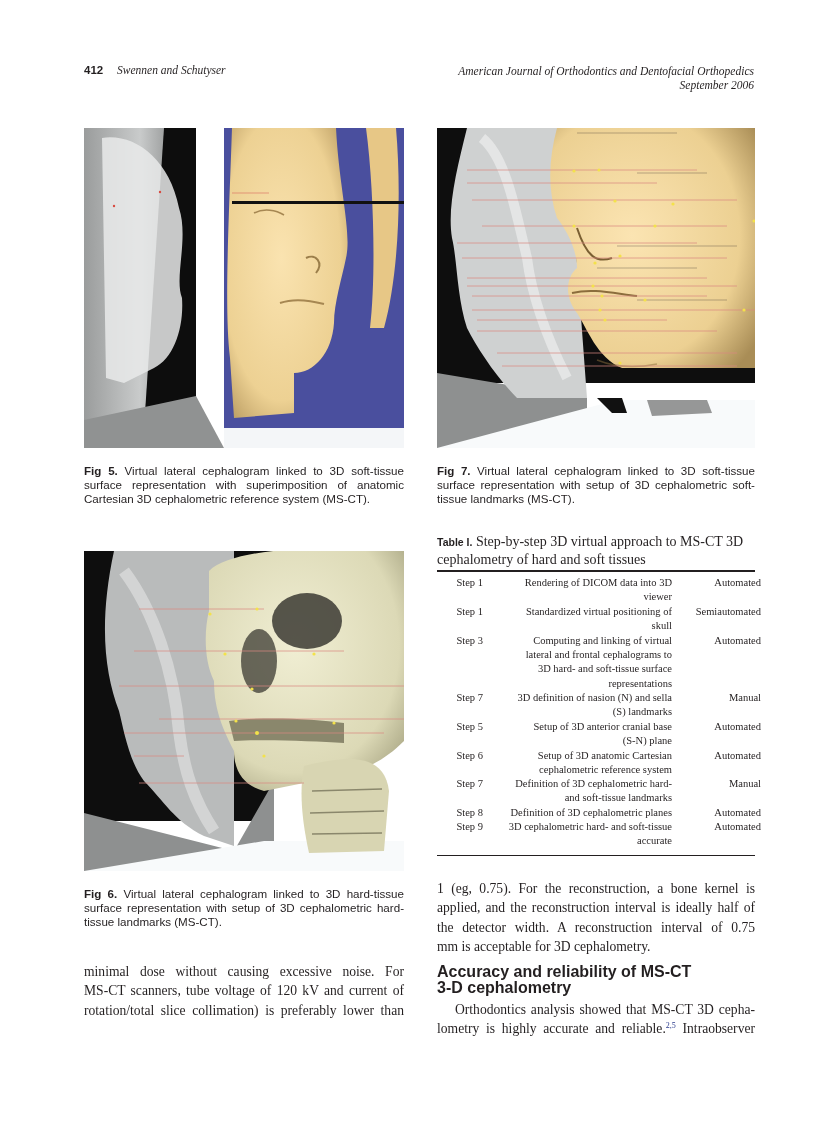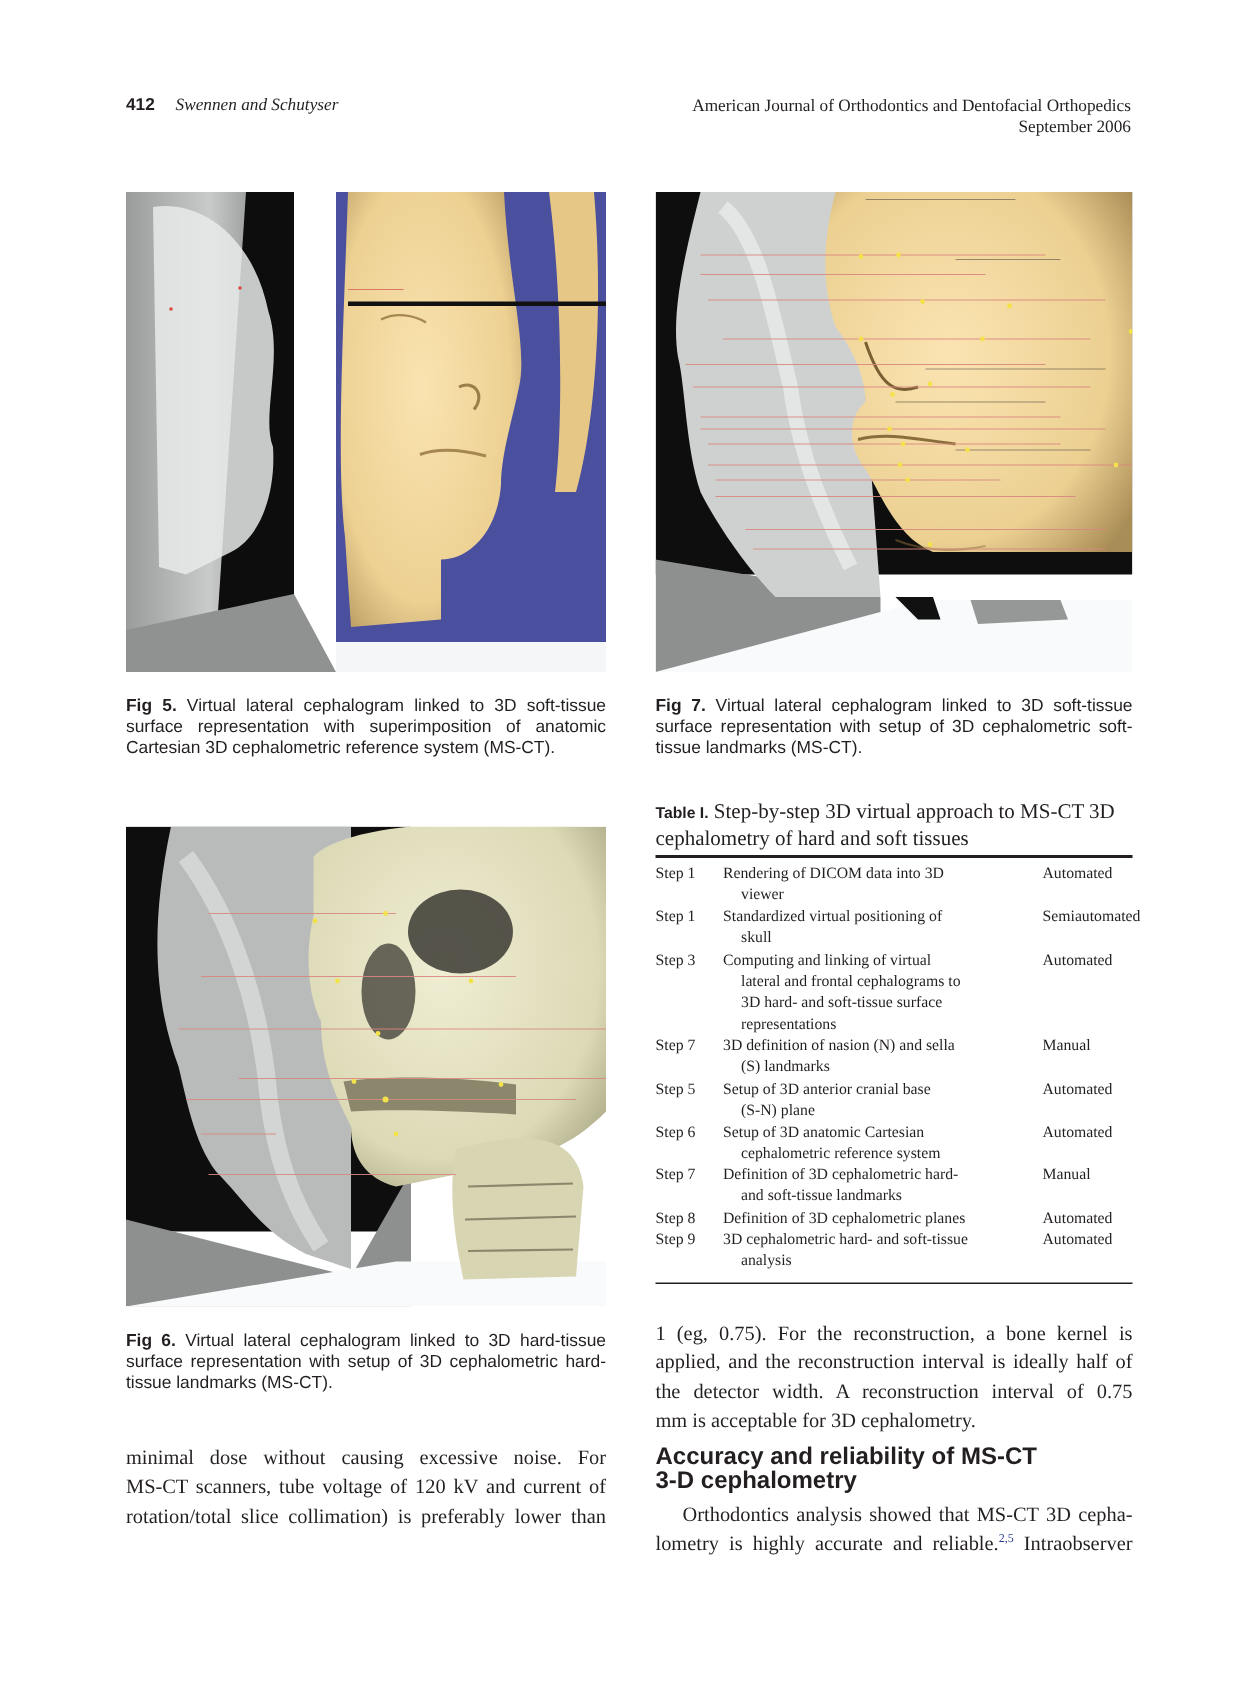--- a/index.html
+++ b/index.html
@@ -4,40 +4,40 @@
 <style>
   html, body { margin: 0; padding: 0; }
   body { width: 838px; height: 1122px; background: #ffffff; position: relative; overflow: hidden; color: #231f20; }
   .abs { position: absolute; }
   .serif { font-family: "Liberation Serif", "DejaVu Serif", serif; }
   .sans { font-family: "Liberation Sans", "DejaVu Sans", sans-serif; }
 
   
   .page-num { left: 84px; top: 64px; font-size: 11.5px; font-weight: bold; }
   .authors { left: 117px; top: 64px; font-size: 11.5px; font-style: italic; }
-  .journal { right: 84px; top: 64px; font-size: 11.5px; text-align: right; line-height: 14px; }
+  .journal { right: 84px; top: 64px; font-size: 11.5px; font-style: italic; text-align: right; line-height: 14px; }
 
   
   .figure { overflow: hidden; }
   .figure svg { display: block; }
 
   
   .caption { font-size: 11.6px; line-height: 14.2px; text-align: justify; }
   .caption b { font-weight: bold; }
 
   
   .table-title { font-size: 14px; line-height: 17px; }
   .table-title .lbl { font-family: "Liberation Sans", sans-serif; font-weight: bold; font-size: 10.5px; }
   .rule-top { height: 1.6px; background: #231f20; }
   .rule-bot { height: 1.2px; background: #231f20; }
   .trow { position: absolute; font-size: 10.5px; line-height: 14.2px; }
   .trow .step { position: absolute; left: 0; width: 46px; }
   .trow .desc { position: absolute; left: 45px; width: 190px; }
   .trow .desc .cont { padding-left: 12px; display: block; }
-  .trow .mode { position: absolute; left: 258px; width: 90px; white-space: nowrap; }
+  .trow .mode { position: absolute; left: 234px; width: 90px; white-space: nowrap; }
 
   
   .body-text { font-size: 13.6px; line-height: 19.4px; text-align: justify; }
   .body-text .ln { display: block; text-align: justify; text-align-last: justify; white-space: nowrap; }
   .body-text .ln.last { text-align-last: left; }
   .section-head { font-size: 16px; font-weight: bold; line-height: 15.5px; }
   sup { font-size: 8px; color: #2a3a8c; vertical-align: 5px; line-height: 0; font-family: Liberation Serif, serif; }
 </style>
 </head>
 <body>
@@ -166,21 +166,21 @@
   <span>Virtual lateral cephalogram linked to 3D soft-tissue surface representation with setup of 3D cephalometric soft-tissue landmarks (MS-CT).</span>
 </div>
 
 <div class="abs serif table-title" style="left:437px; top:533px; width:318px;">
   <span class="lbl">Table I.</span>
   <span>Step-by-step 3D virtual approach to MS-CT 3D</span><br>
   <span>cephalometry of hard and soft tissues</span>
 </div>
 <div class="abs rule-top" style="left:437px; top:570px; width:318px;"></div>
 
-<div class="abs serif" style="left:437px; top:576px; width:318px; height:280px;">
+<div class="abs serif" style="left:437px; top:576px; width:318px; height:280px;text-align:right;">
   <div class="trow" style="top:0px;">
     <span class="step">Step 1</span>
     <span class="desc"><span>Rendering of DICOM data into 3D</span><span class="cont">viewer</span></span>
     <span class="mode">Automated</span>
   </div>
   <div class="trow" style="top:29px;">
     <span class="step">Step 1</span>
     <span class="desc"><span>Standardized virtual positioning of</span><span class="cont">skull</span></span>
     <span class="mode">Semiautomated</span>
   </div>
@@ -209,21 +209,21 @@
     <span class="desc"><span>Definition of 3D cephalometric hard-</span><span class="cont">and soft-tissue landmarks</span></span>
     <span class="mode">Manual</span>
   </div>
   <div class="trow" style="top:230px;">
     <span class="step">Step 8</span>
     <span class="desc"><span>Definition of 3D cephalometric planes</span></span>
     <span class="mode">Automated</span>
   </div>
   <div class="trow" style="top:244px;">
     <span class="step">Step 9</span>
-    <span class="desc"><span>3D cephalometric hard- and soft-tissue</span><span class="cont">analysis</span></span>
+    <span class="desc"><span>3D cephalometric hard- and soft-tissue</span><span class="cont">accurate</span></span>
     <span class="mode">Automated</span>
   </div>
 </div>
 <div class="abs rule-bot" style="left:437px; top:855px; width:318px;"></div>
 
 <div class="abs figure" style="left:84px; top:551px; width:320px; height:320px;">
   <svg width="320" height="320" viewBox="0 0 320 320">
     <defs>
       <radialGradient id="bone6" cx="0.45" cy="0.4" r="0.75">
         <stop offset="0" stop-color="#f0eed3"></stop>

